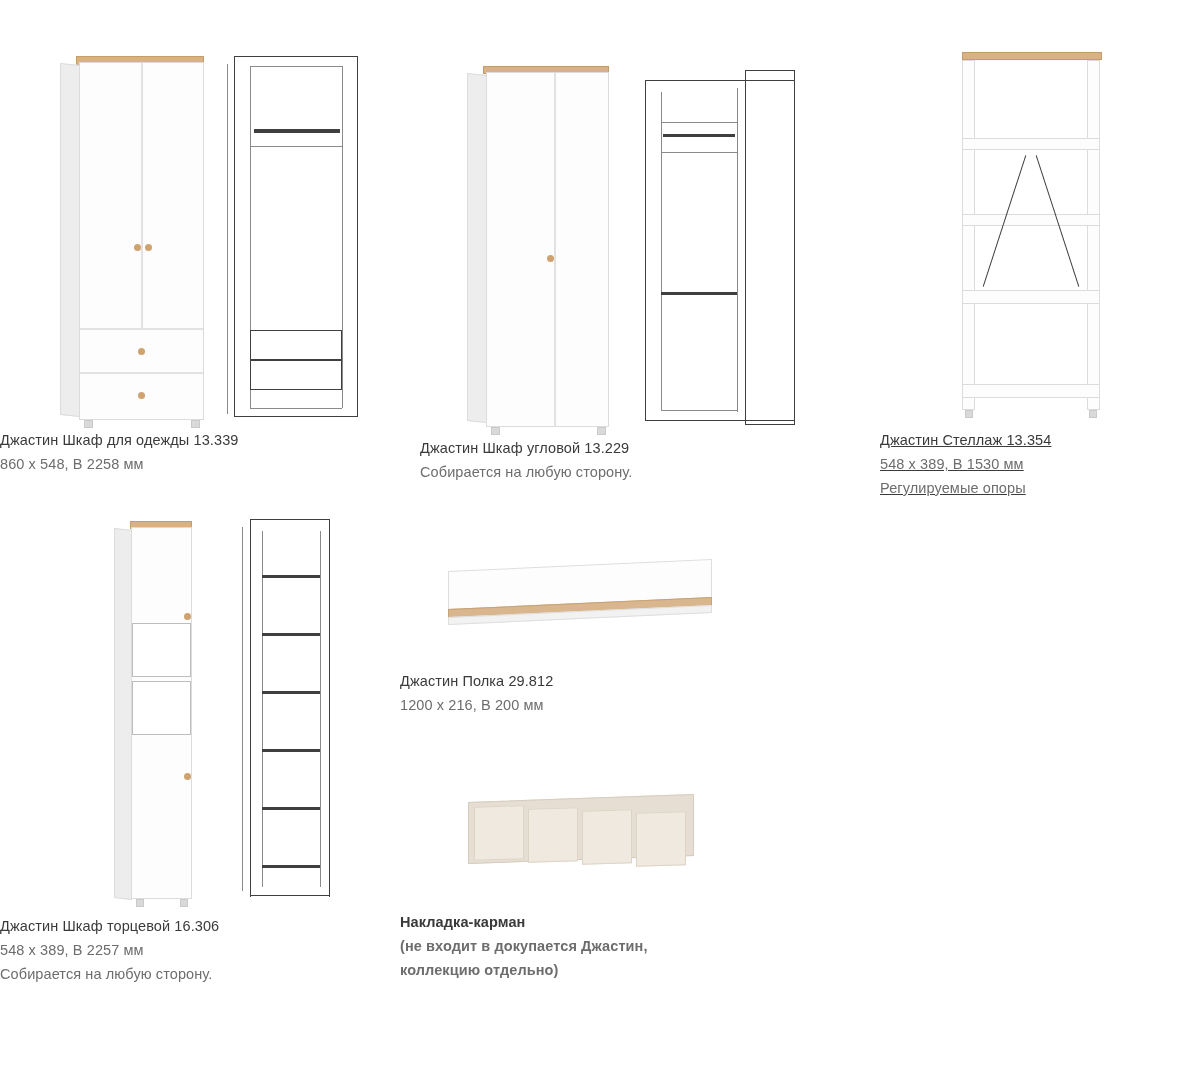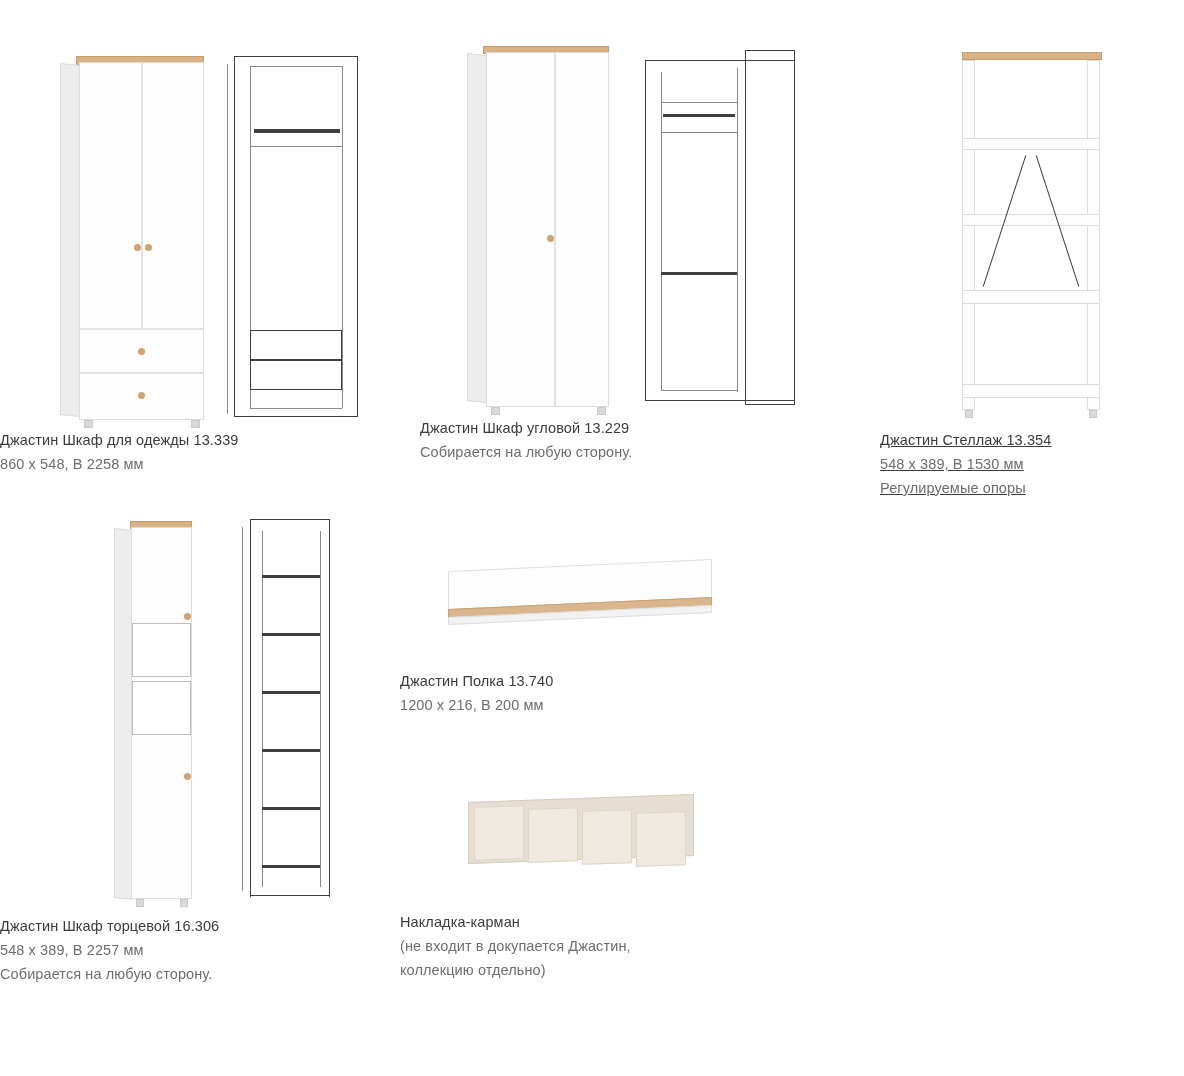--- a/index.html
+++ b/index.html
@@ -174,21 +174,21 @@
         <div class="wline-l" style="left:3px; top:30px; width:1px; height:350px; transform:skewY(4deg);"></div>
       </div>
     </div>
 
     <div class="caption">
       <div class="name">Джастин Шкаф для одежды 13.339</div>
       <div class="dim">860 x 548, В 2258 мм</div>
     </div>
   </div>
 
-  <div class="item" style="left:420px; top:2px; width:420px;">
+  <div class="item" style="left:420px; top:22px; width:420px;">
     <div class="figures" style="height:400px;">
 
       <div class="fig" style="width:170px; height:380px;">
         <div class="top-wood" style="left:32px; top:24px; width:126px; height:8px;"></div>
         <div class="side" style="left:16px; top:32px; width:20px; height:348px; transform:skewY(6deg);"></div>
         <div class="body" style="left:35px; top:30px; width:123px; height:355px;"></div>
         <div class="seam" style="left:103px; top:31px; width:1.5px; height:353px;"></div>
         <div class="knob" style="left:96px; top:213px; width:7px; height:7px;"></div>
         <div class="leg" style="left:40px; top:385px; width:9px; height:8px;"></div>
         <div class="leg" style="left:146px; top:385px; width:9px; height:8px;"></div>
@@ -285,36 +285,36 @@
   <div class="item" style="left:400px; top:530px; width:360px;">
     <div class="figures" style="height:115px;">
       <div class="fig" style="width:330px; height:110px;">
         <div class="shelf-board-top" style="left:33px; top:30px; width:264px; height:40px; transform:skewY(-2.6deg);"></div>
         <div class="shelf-board-edge" style="left:33px; top:68px; width:264px; height:9px; transform:skewY(-2.6deg);"></div>
         <div class="shelf-board-top" style="left:33px; top:76px; width:264px; height:8px; transform:skewY(-2.6deg); background:#f2f2f2;"></div>
       </div>
     </div>
 
     <div class="caption" style="margin-top:24px;">
-      <div class="name">Джастин Полка 13.740</div>
+      <div class="name">Джастин Полка 29.812</div>
       <div class="dim">1200 x 216, В 200 мм</div>
     </div>
   </div>
 
   <div class="item" style="left:400px; top:770px; width:360px;">
     <div class="figures" style="height:100px;">
       <div class="fig" style="width:260px; height:90px;">
         <div class="pocket-panel" style="left:18px; top:18px; width:226px; height:62px; transform:skewY(-2deg);"></div>
         <div class="pocket" style="left:24px; top:26px; width:50px; height:54px; transform:skewY(-2deg);"></div>
         <div class="pocket" style="left:78px; top:28px; width:50px; height:54px; transform:skewY(-2deg);"></div>
         <div class="pocket" style="left:132px; top:30px; width:50px; height:54px; transform:skewY(-2deg);"></div>
         <div class="pocket" style="left:186px; top:32px; width:50px; height:54px; transform:skewY(-2deg);"></div>
       </div>
     </div>
 
-    <div class="caption" style="margin-top:40px;">
+    <div class="caption" style="margin-top:40px;font-weight:bold;">
       <div class="name">Накладка-карман</div>
       <div class="note">(не входит в докупается Джастин,</div>
       <div class="note">коллекцию отдельно)</div>
     </div>
   </div>
 
 </div>
 
 </body></html>

